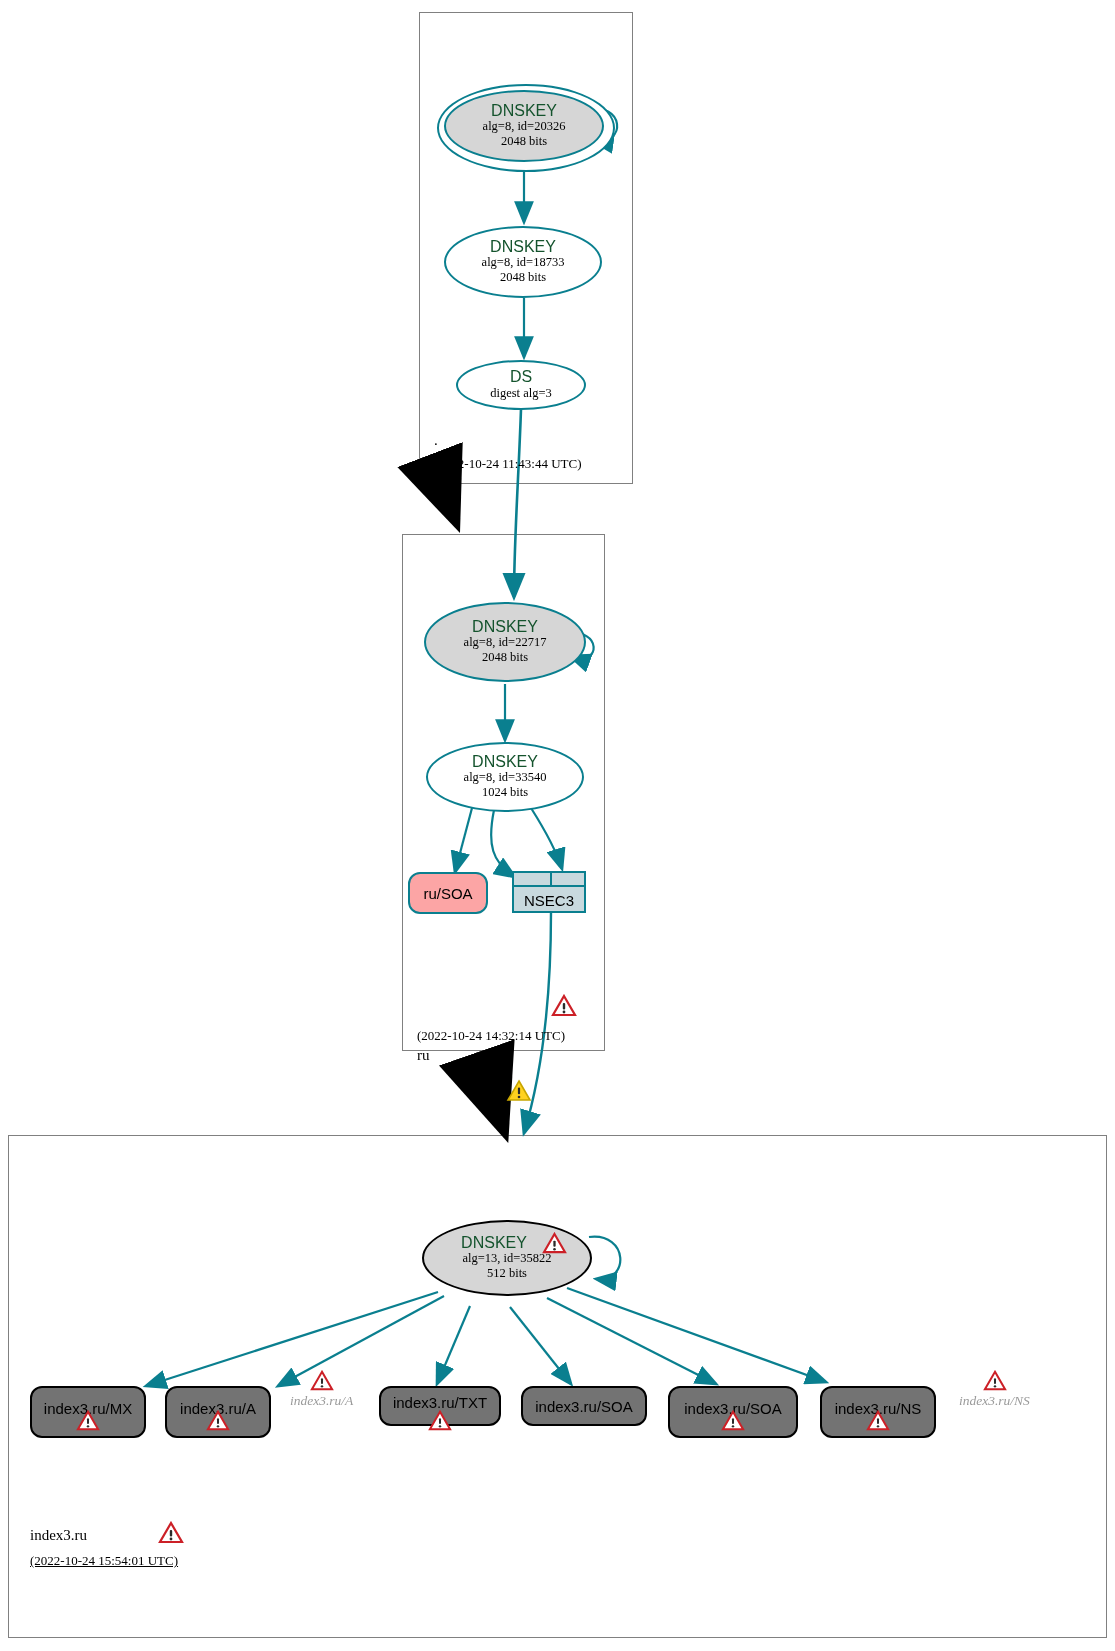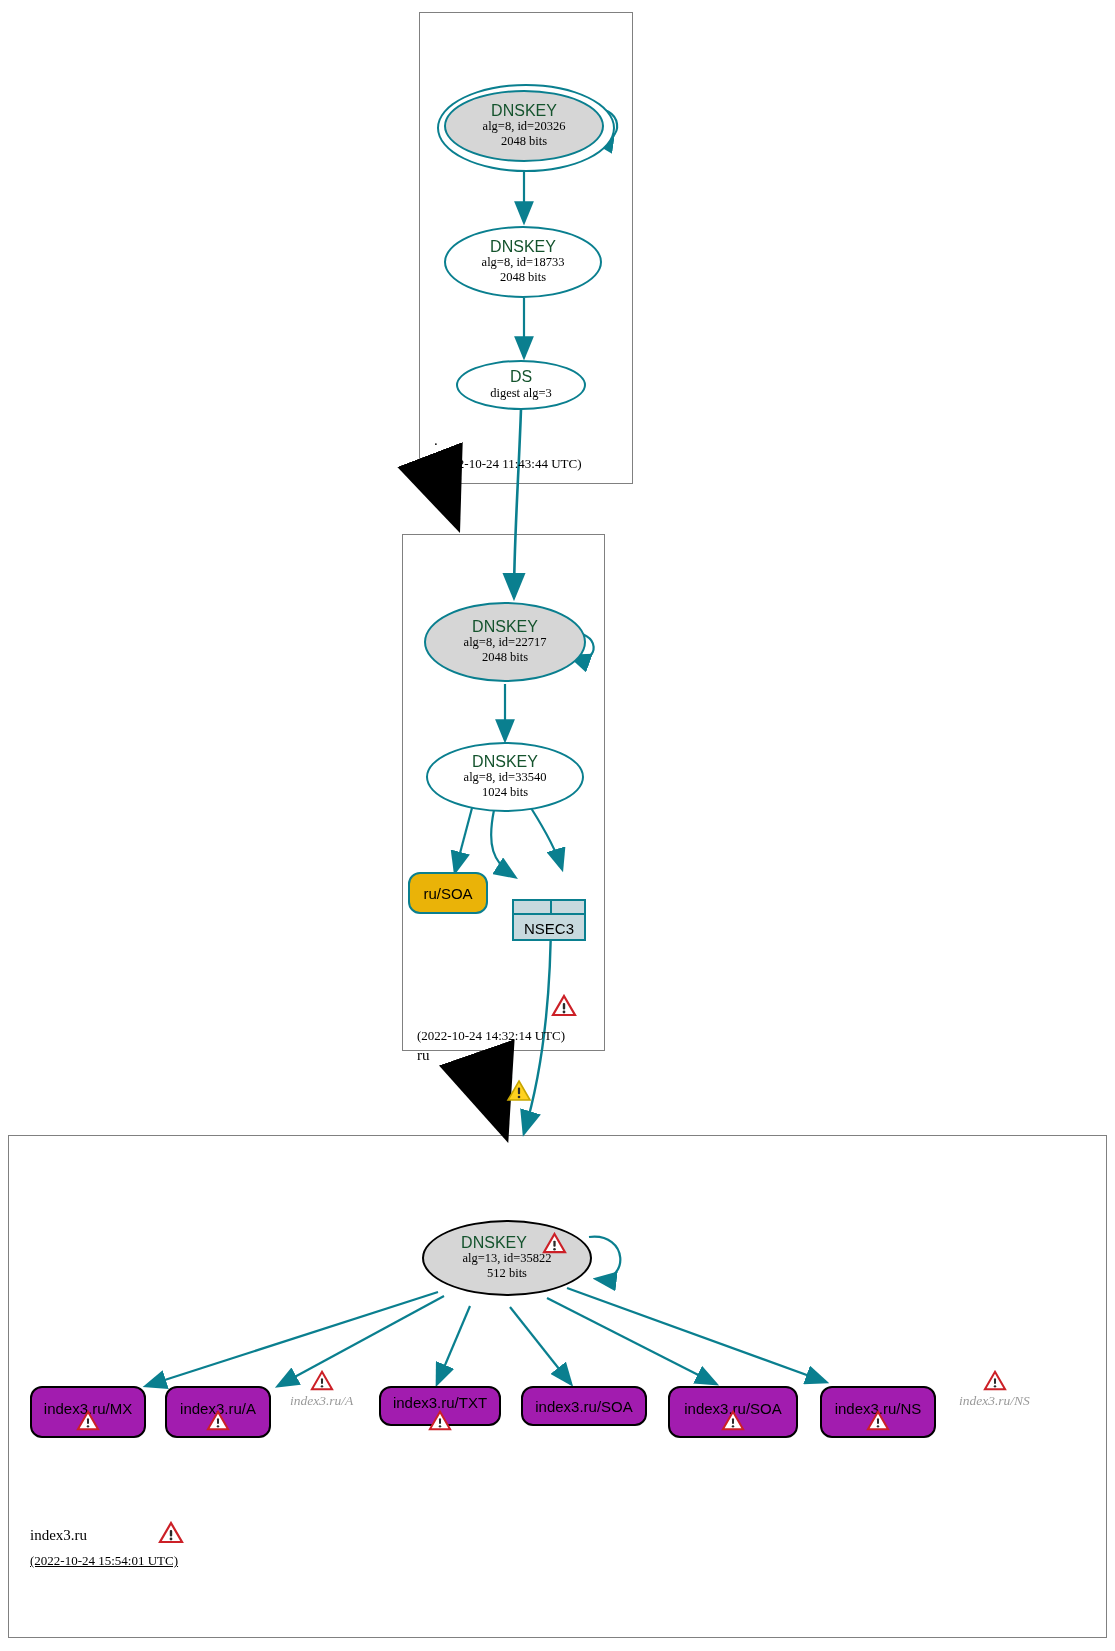--- a/index.html
+++ b/index.html
@@ -16,23 +16,23 @@
   .node{position:absolute;display:flex;align-items:center;justify-content:center;
         flex-direction:column;box-sizing:border-box;text-align:center;}
 
   .ell{border-radius:50%;}
   .ell-teal{border:2px solid #0a7f8f;background:#ffffff;}
   .ell-teal-fill{border:2px solid #0a7f8f;background:#d6d6d6;}
   .ell-black-fill{border:2px solid #000000;background:#d6d6d6;}
 
   .anchor-outer{position:absolute;border:2px solid #0a7f8f;border-radius:50%;background:#ffffff;}
 
-  .rrset{border:2px solid #000000;border-radius:12px;background:#a21caf;
+  .rrset{border:2px solid #000000;border-radius:12px;background:#737373;
          display:flex;align-items:center;justify-content:center;}
-  .rrset-teal{border:2px solid #0a7f8f;border-radius:12px;background:#eab308;}
+  .rrset-teal{border:2px solid #0a7f8f;border-radius:12px;background:#fca5a5;}
 
   .nsec3{border:2px solid #0a7f8f;background:#c8d9de;box-sizing:border-box;position:absolute;}
   .nsec3 .cellline{position:absolute;top:0;bottom:0;width:2px;background:#0a7f8f;}
   .nsec3 .toprule{position:absolute;left:0;right:0;height:2px;background:#0a7f8f;}
   .nsec3 .lbl{position:absolute;left:0;right:0;bottom:2px;text-align:center;
               font-size:15px;color:#000;}
 
   .t-title{font-size:16px;color:#14532d;line-height:1.05;font-family:"Liberation Sans",sans-serif;}
   .t-sub{font-size:12.5px;color:#000000;line-height:1.2;font-family:"Liberation Serif",serif;}
   .t-rr{font-size:15px;color:#000;font-family:"Liberation Sans",sans-serif;}
@@ -132,21 +132,21 @@
   <div class="node ell ell-teal" style="left:426px;top:742px;width:158px;height:70px;">
     <div class="t-title">DNSKEY</div>
     <div class="t-sub">alg=8, id=33540</div>
     <div class="t-sub">1024 bits</div>
   </div>
 
   <div class="node rrset-teal" style="left:408px;top:872px;width:80px;height:42px;">
     <div class="t-rr">ru/SOA</div>
   </div>
 
-  <div class="nsec3" style="left:512px;top:871px;width:74px;height:42px;margin-top:28px;">
+  <div class="nsec3" style="left:512px;top:871px;width:74px;height:42px;">
     <div class="toprule" style="top:12px;"></div>
     <div class="cellline" style="left:36px;height:12px;top:0;"></div>
     <div class="lbl">NSEC3</div>
   </div>
 
   <div class="zone-name" style="left:417px;top:1003px;margin-top:44px;">ru</div>
   <div class="zone-time" style="left:417px;top:1028px;">(2022-10-24 14:32:14 UTC)</div>
 
   <svg class="warn" style="left:551px;top:994px;width:26px;height:24px;" viewBox="0 0 26 24">
     <path class="tri-red" d="M13,2 L24,21 L2,21 Z"></path>

